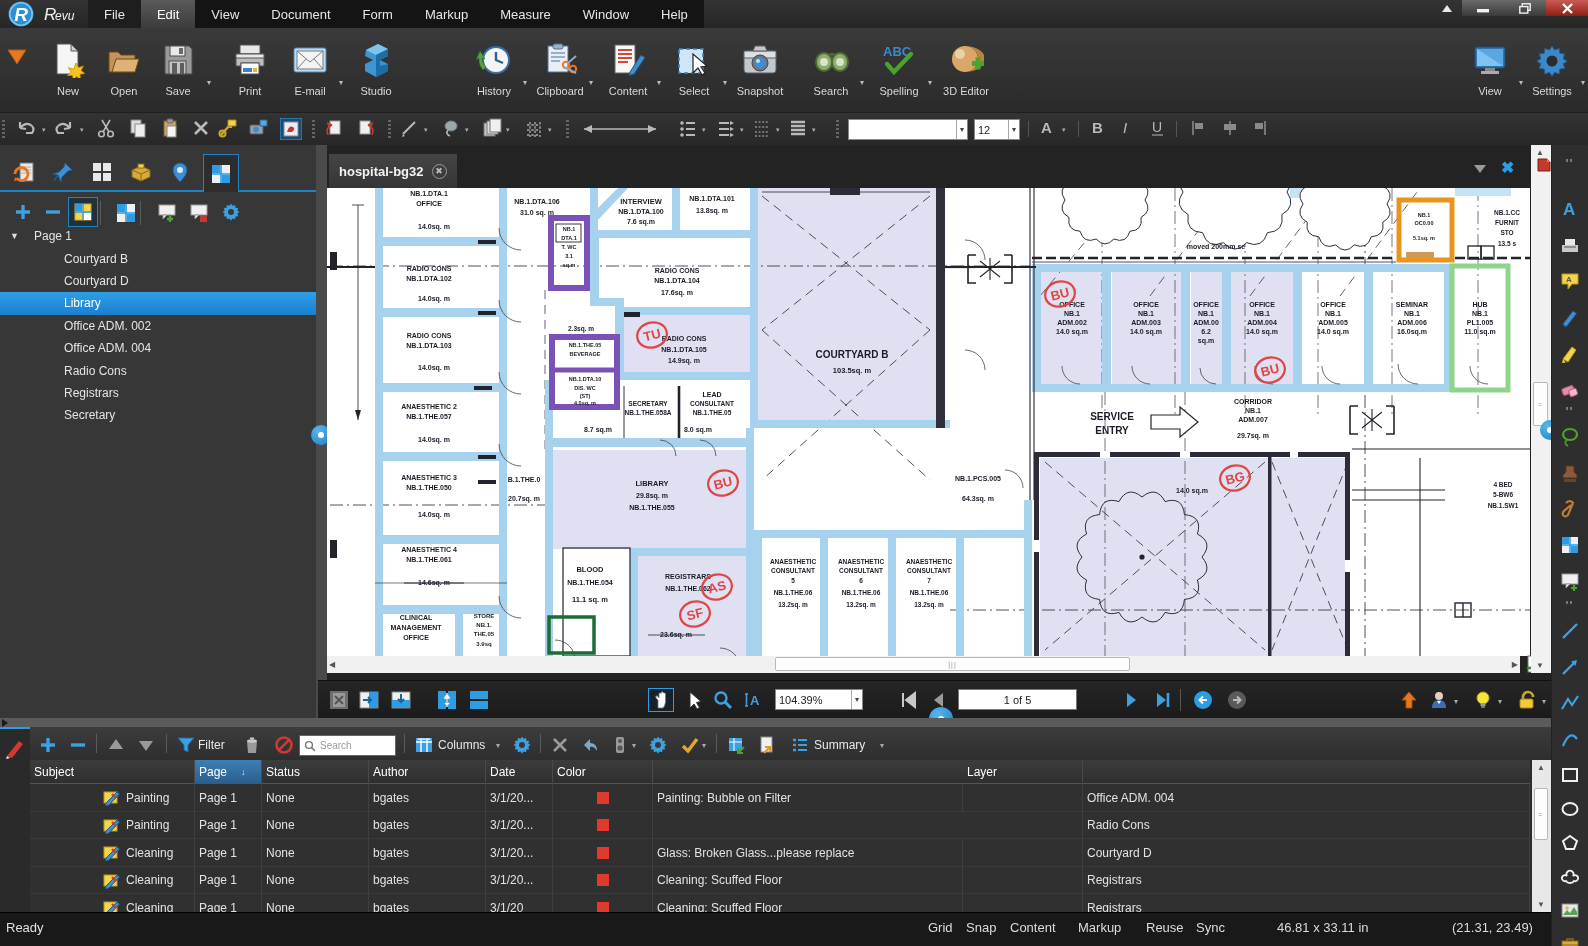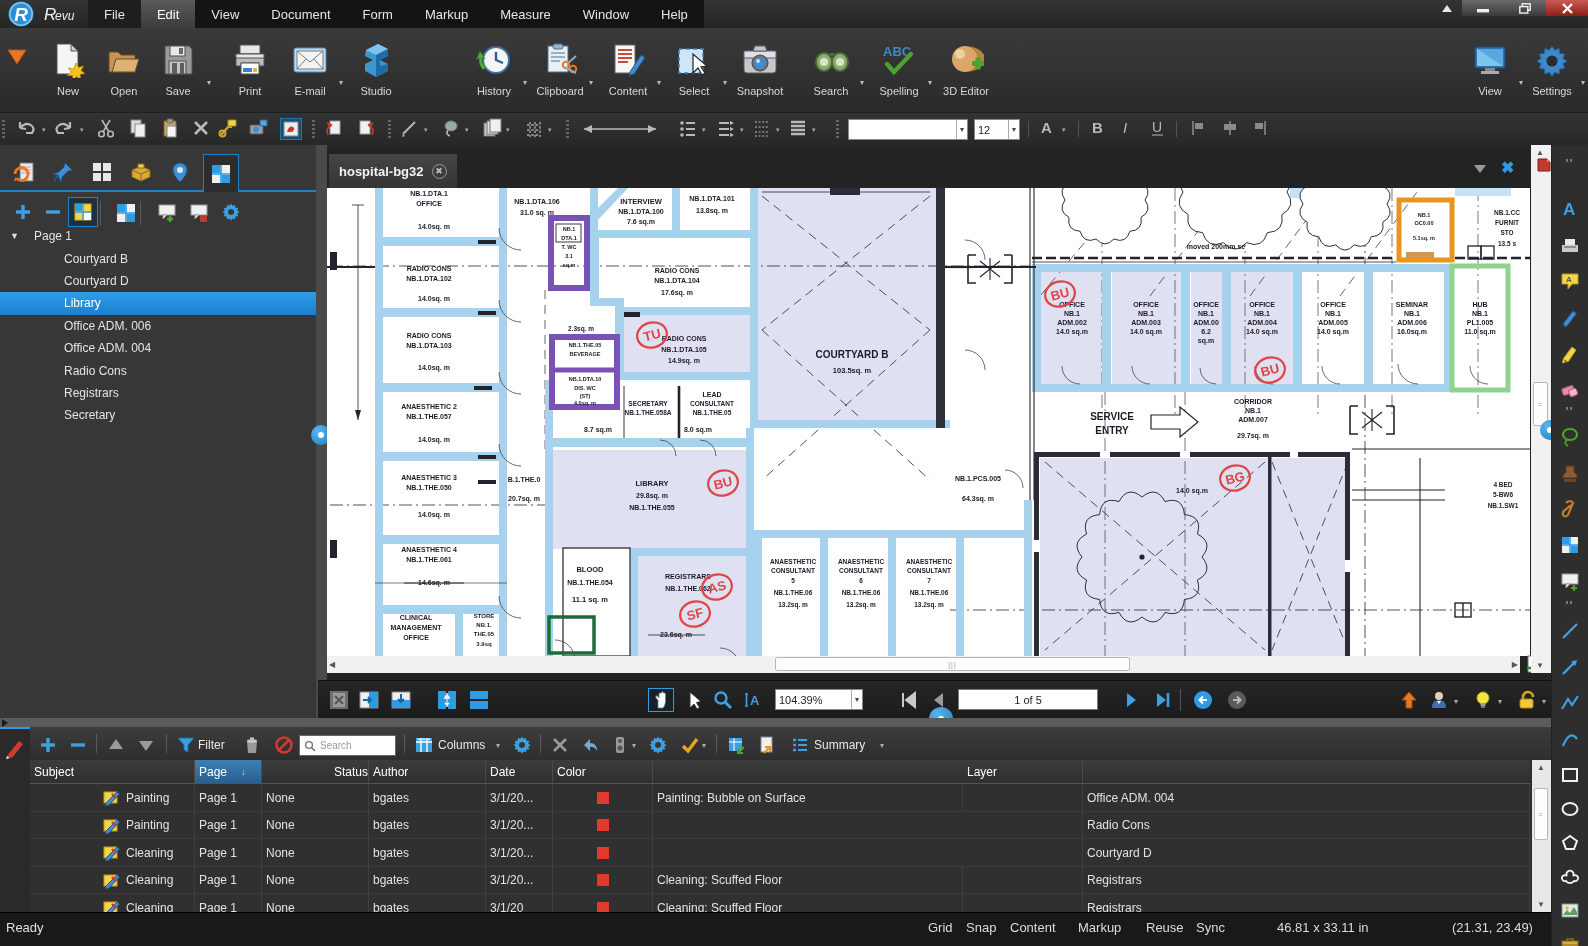--- a/index.html
+++ b/index.html
@@ -646,21 +646,21 @@
         <div class="treerow child">
           <span>Courtyard B</span>
         </div>
         <div class="treerow child">
           <span>Courtyard D</span>
         </div>
         <div class="treerow child selected">
           <span>Library</span>
         </div>
         <div class="treerow child">
-          <span>Office ADM. 006</span>
+          <span>Office ADM. 002</span>
         </div>
         <div class="treerow child">
           <span>Office ADM. 004</span>
         </div>
         <div class="treerow child">
           <span>Radio Cons</span>
         </div>
         <div class="treerow child">
           <span>Registrars</span>
         </div>
@@ -1108,21 +1108,21 @@
       <div class="nico" style="left: 578px;">
         <svg width="20" height="20" viewBox="0 0 20 20">
           <path d="M4 3 v14 M16 3 L7 10 L16 17 Z" fill="#c9c9c9" stroke="#c9c9c9" stroke-width="2"></path>
         </svg>
       </div>
       <div class="nico" style="left: 608px;">
         <svg width="20" height="20" viewBox="0 0 20 20">
           <path d="M14 3 L5 10 L14 17 Z" fill="#9a9a9a"></path>
         </svg>
       </div>
-      <div class="nfield" style="left: 640px; width: 140px;">1 of 5</div>
+      <div class="nfield" style="left: 640px; width: 119px;">1 of 5</div>
       <div class="nico" style="left: 800px;">
         <svg width="20" height="20" viewBox="0 0 20 20">
           <path d="M6 3 L15 10 L6 17 Z" fill="#3da0e0"></path>
         </svg>
       </div>
       <div class="nico" style="left: 832px;">
         <svg width="20" height="20" viewBox="0 0 20 20">
           <path d="M4 3 L13 10 L4 17 Z" fill="#3da0e0"></path>
           <path d="M15 3 v14" stroke="#3da0e0" stroke-width="2.6"></path>
         </svg>
@@ -1300,21 +1300,21 @@
         <span style="position: absolute; left: 880px; top: 14px; font-size: 8px; color: rgb(170, 170, 170);">▾</span>
       </div>
     <div id="mheader">
         <div class="hcell" style="left: 0px; width: 165px;">
           <span>Subject</span>
         </div>
         <div class="hcell sorted" style="left: 165px; width: 67px;">
           <span>Page</span>
           <span style="margin-left: 14px; font-size: 9px; color: rgb(207, 232, 255);">↓</span>
         </div>
-        <div class="hcell" style="left: 232px; width: 107px; justify-content: flex-end;">
+        <div class="hcell" style="left: 232px; width: 107px;">
           <span>Status</span>
         </div>
         <div class="hcell" style="left: 339px; width: 117px;">
           <span>Author</span>
         </div>
         <div class="hcell" style="left: 456px; width: 67px;">
           <span>Date</span>
         </div>
         <div class="hcell" style="left: 523px; width: 100px;">
           <span>Color</span>
@@ -1335,21 +1335,21 @@
             </span>
             <span>Painting</span>
           </div>
           <div class="mcell" style="left: 165px; width: 67px;">Page 1</div>
           <div class="mcell" style="left: 232px; width: 107px;">None</div>
           <div class="mcell" style="left: 339px; width: 117px;">bgates</div>
           <div class="mcell" style="left: 456px; width: 67px;">3/1/20...</div>
           <div class="mcell" style="left: 523px; width: 100px;">
             <span class="colorsq" style="background: rgb(224, 58, 44); margin-left: 40px;"></span>
           </div>
-          <div class="mcell" style="left: 623px; width: 310px;">Painting:  Bubble on Surface</div>
+          <div class="mcell" style="left: 623px; width: 310px;">Painting:  Bubble on Filter</div>
           <div class="mcell" style="left: 933px; width: 120px;"></div>
           <div class="mcell" style="left: 1053px; width: 447px;">Office ADM. 004</div>
         </div>
         <div class="mrow" style="top: 27.5px;">
           <div class="mcell" style="left: 0px; width: 165px; padding-left: 73px;">
             <span style="display: inline-flex; margin-right: 6px;">
               <svg width="17" height="17" viewBox="0 0 17 17">
                 <rect x="1" y="3" width="13" height="11" fill="#f3d54a" stroke="#b89a20"></rect>
                 <path d="M3 14 L14 3 l2.5 2 L6 16 l-3.5 1 z" fill="#3f8ed2" stroke="#235a88"></path>
                 <path d="M9 5 l4 4" stroke="#d03a30" stroke-width="2.4"></path>
@@ -1378,20 +1378,21 @@
             </span>
             <span>Cleaning</span>
           </div>
           <div class="mcell" style="left: 165px; width: 67px;">Page 1</div>
           <div class="mcell" style="left: 232px; width: 107px;">None</div>
           <div class="mcell" style="left: 339px; width: 117px;">bgates</div>
           <div class="mcell" style="left: 456px; width: 67px;">3/1/20...</div>
           <div class="mcell" style="left: 523px; width: 100px;">
             <span class="colorsq" style="background: rgb(224, 58, 44); margin-left: 40px;"></span>
           </div>
+          <div class="mcell" style="left: 623px; width: 310px;">Glass: Broken Glass...please replace</div>
           <div class="mcell" style="left: 933px; width: 120px;"></div>
           <div class="mcell" style="left: 1053px; width: 447px;">Courtyard D</div>
         </div>
         <div class="mrow" style="top: 82.5px;">
           <div class="mcell" style="left: 0px; width: 165px; padding-left: 73px;">
             <span style="display: inline-flex; margin-right: 6px;">
               <svg width="17" height="17" viewBox="0 0 17 17">
                 <rect x="1" y="3" width="13" height="11" fill="#f3d54a" stroke="#b89a20"></rect>
                 <path d="M3 14 L14 3 l2.5 2 L6 16 l-3.5 1 z" fill="#3f8ed2" stroke="#235a88"></path>
                 <path d="M9 5 l4 4" stroke="#d03a30" stroke-width="2.4"></path>

